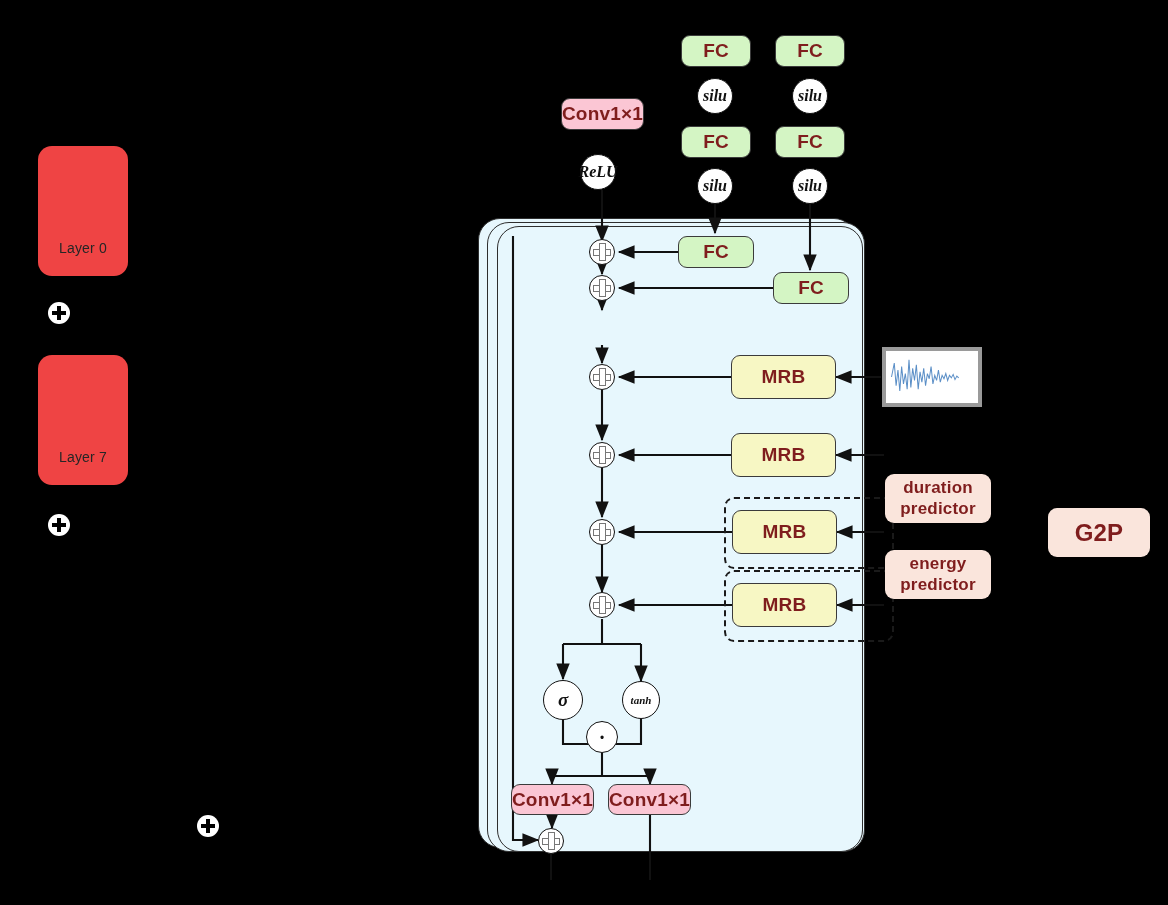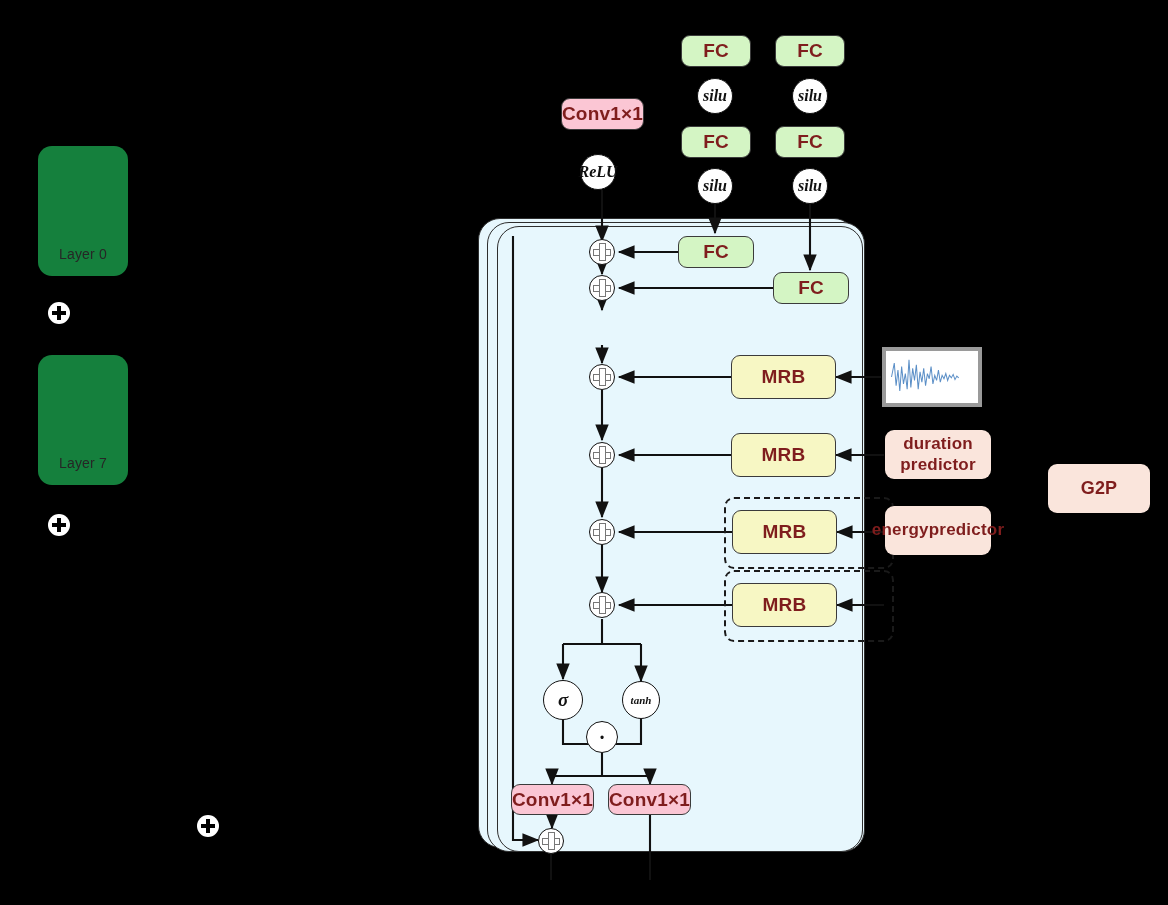--- a/index.html
+++ b/index.html
@@ -9,23 +9,23 @@
 
   
   .node{position:absolute;box-sizing:border-box;display:flex;
         align-items:center;justify-content:center;text-align:center;
         border-radius:9px;color:#7f1d1d;font-weight:bold;letter-spacing:.2px;}
   .n-green{background:#d4f5c4;border:1.6px solid #3b3b3b;font-size:19px;}
   .n-pink {background:#fbc6d4;border:1.6px solid #3b3b3b;font-size:19px;text-align:right;}
   .n-purple{background:#e2c6f7;border:1.6px solid #3b3b3b;font-size:19px;}
   .n-yellow{background:#f7f7c4;border:1.6px solid #3b3b3b;font-size:19px;}
   .n-peach{background:#fae5dc;border:none;font-size:17px;line-height:1.22;
-           font-weight:bold;}
-  .n-layer{background:#15803d;border:none;border-radius:14px;
-           align-items:flex-end;justify-content:center;padding-bottom:14px;
+           font-weight:bold;margin-top:44px;}
+  .n-layer{background:#ef4444;border:none;border-radius:14px;
+           align-items:flex-end;justify-content:center;padding-bottom:20px;
            font-size:14px;font-weight:normal;color:#262626;}
 
   
   .circ{position:absolute;border-radius:50%;background:#fff;
         border:1.7px solid #111;box-sizing:border-box;display:flex;
         align-items:center;justify-content:center;color:#111;
         font-family:"Liberation Serif",serif;font-style:italic;font-weight:bold;}
   .c-act{width:36px;height:36px;font-size:16px;}
   .c-sig{width:40px;height:40px;font-size:19px;}
   .c-tanh{width:38px;height:38px;font-size:11px;}
@@ -190,20 +190,20 @@
                 47,32 49,18 51,38 53,28 55,34 57,22 59,36 61,28 63,32 65,26
                 67,34 69,28 71,31 73,27 75,33 77,29 79,31"></polyline>
     </svg>
   </div>
 
   <div class="node n-peach" style="left:885px;top:430px;width:106px;height:49px;flex-direction:column;">
     <span>duration</span>
     <span>predictor</span>
   </div>
 
-  <div class="node n-peach" style="left:885px;top:506px;width:106px;height:49px;flex-direction:row;">
+  <div class="node n-peach" style="left:885px;top:506px;width:106px;height:49px;flex-direction:column;">
     <span>energy</span>
     <span>predictor</span>
   </div>
 
-  <div class="node n-peach" style="left:1048px;top:464px;width:102px;height:49px;font-size:18px;">G2P</div>
+  <div class="node n-peach" style="left:1048px;top:464px;width:102px;height:49px;font-size:24px;">G2P</div>
 
 </div>
 
 </body></html>

